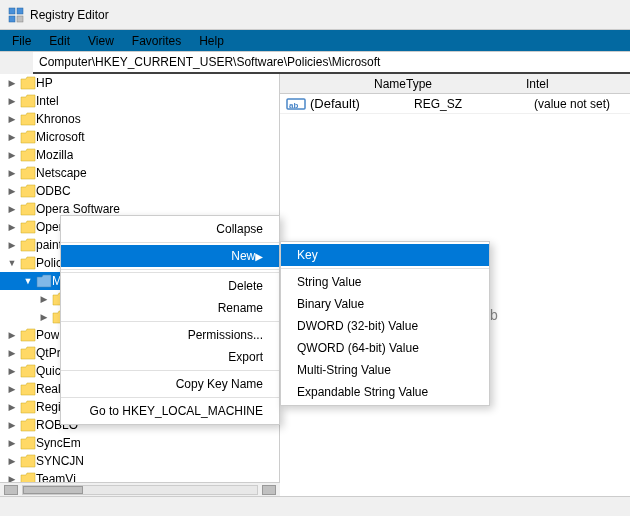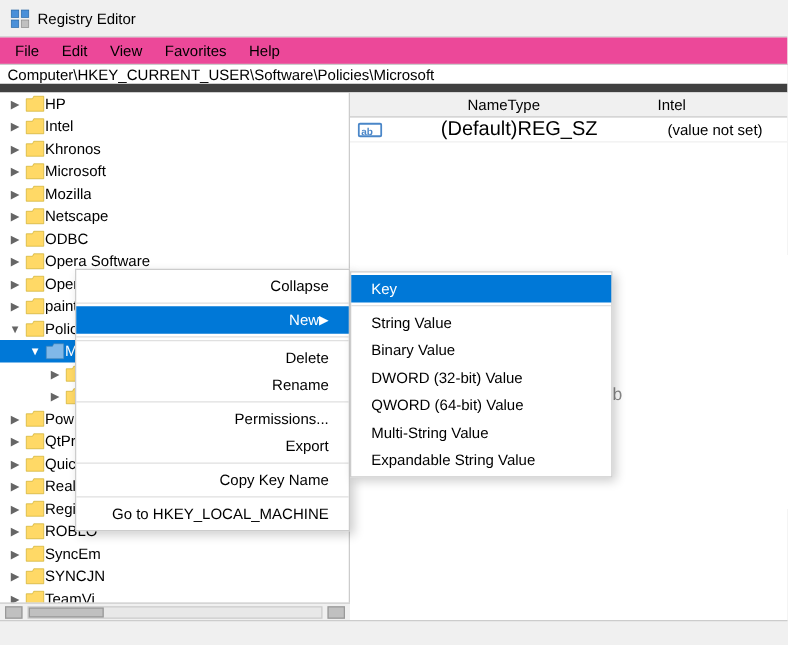--- a/index.html
+++ b/index.html
@@ -23,45 +23,46 @@
       border-bottom: 1px solid #ccc;
       height: 30px;
     }
     .title-bar-text {
       font-size: 12px;
       color: #000;
     }
 
     
     .menu-bar {
-      background: #ec4899;
+      background: #0369a1;
       display: flex;
       gap: 2px;
       padding: 2px 4px;
       border-bottom: 1px solid #ccc;
       height: 22px;
       align-items: center;
     }
     .menu-item {
       padding: 2px 8px;
       cursor: pointer;
       font-size: 12px;
       color: #000;
     }
 
     
     .address-bar {
       background: #fff;
-      border-bottom: 7px solid #404040;
+      border-bottom: 2px solid #404040;
       padding: 2px 6px;
       font-size: 12px;
       height: 22px;
       display: flex;
       align-items: center;
       color: #000;
+      margin-left: 33px;
     }
 
     
     .main-area {
       display: flex;
       height: calc(516px - 74px - 20px);
     }
 
     
     .tree-panel {
@@ -182,21 +183,21 @@
       border-top: 1px solid #e0e0e0;
       margin: 2px 0;
     }
     .ctx-arrow {
       font-size: 10px;
     }
 
     
     .submenu {
       position: absolute;
-      top: 217px;
+      top: 241px;
       left: 280px;
       background: #fff;
       border: 1px solid #ccc;
       box-shadow: 3px 3px 8px rgba(0,0,0,0.2);
       z-index: 101;
       width: 210px;
       padding: 2px 0;
     }
     .sub-item {
       padding: 4px 16px;
@@ -455,22 +456,22 @@
       <span class="col-header col-name">Name</span>
       <span class="col-header col-type">Type</span>
       <span class="col-header col-data">Intel</span>
     </div>
 
     <div class="right-row">
       <svg width="20" height="14" viewBox="0 0 20 14" style="margin-right:4px; flex-shrink:0;">
         <rect x="1" y="2" width="18" height="10" rx="1" fill="#fff" stroke="#4a86c8" stroke-width="1.5"></rect>
         <text x="3" y="11" font-size="8" fill="#4a86c8" font-weight="bold">ab</text>
       </svg>
-      <span style="width:104px; font-size:16px;text-align:right;">(Default)</span>
-      <span style="width:120px; font-size:16px;">REG_SZ</span>
+      <span style="width:104px; font-size:13px;">(Default)</span>
+      <span style="width:120px; font-size:12px;">REG_SZ</span>
       <span style="font-size:12px;">(value not set)</span>
     </div>
 
     <div class="watermark">
       <div class="watermark-logo">
         <svg width="30" height="30" viewBox="0 0 30 30">
           <rect x="2" y="2" width="12" height="12" fill="#4fc3f7"></rect>
           <rect x="16" y="2" width="12" height="12" fill="#4fc3f7"></rect>
           <rect x="2" y="16" width="12" height="12" fill="#4fc3f7"></rect>
           <rect x="16" y="16" width="12" height="12" fill="#4fc3f7"></rect>

